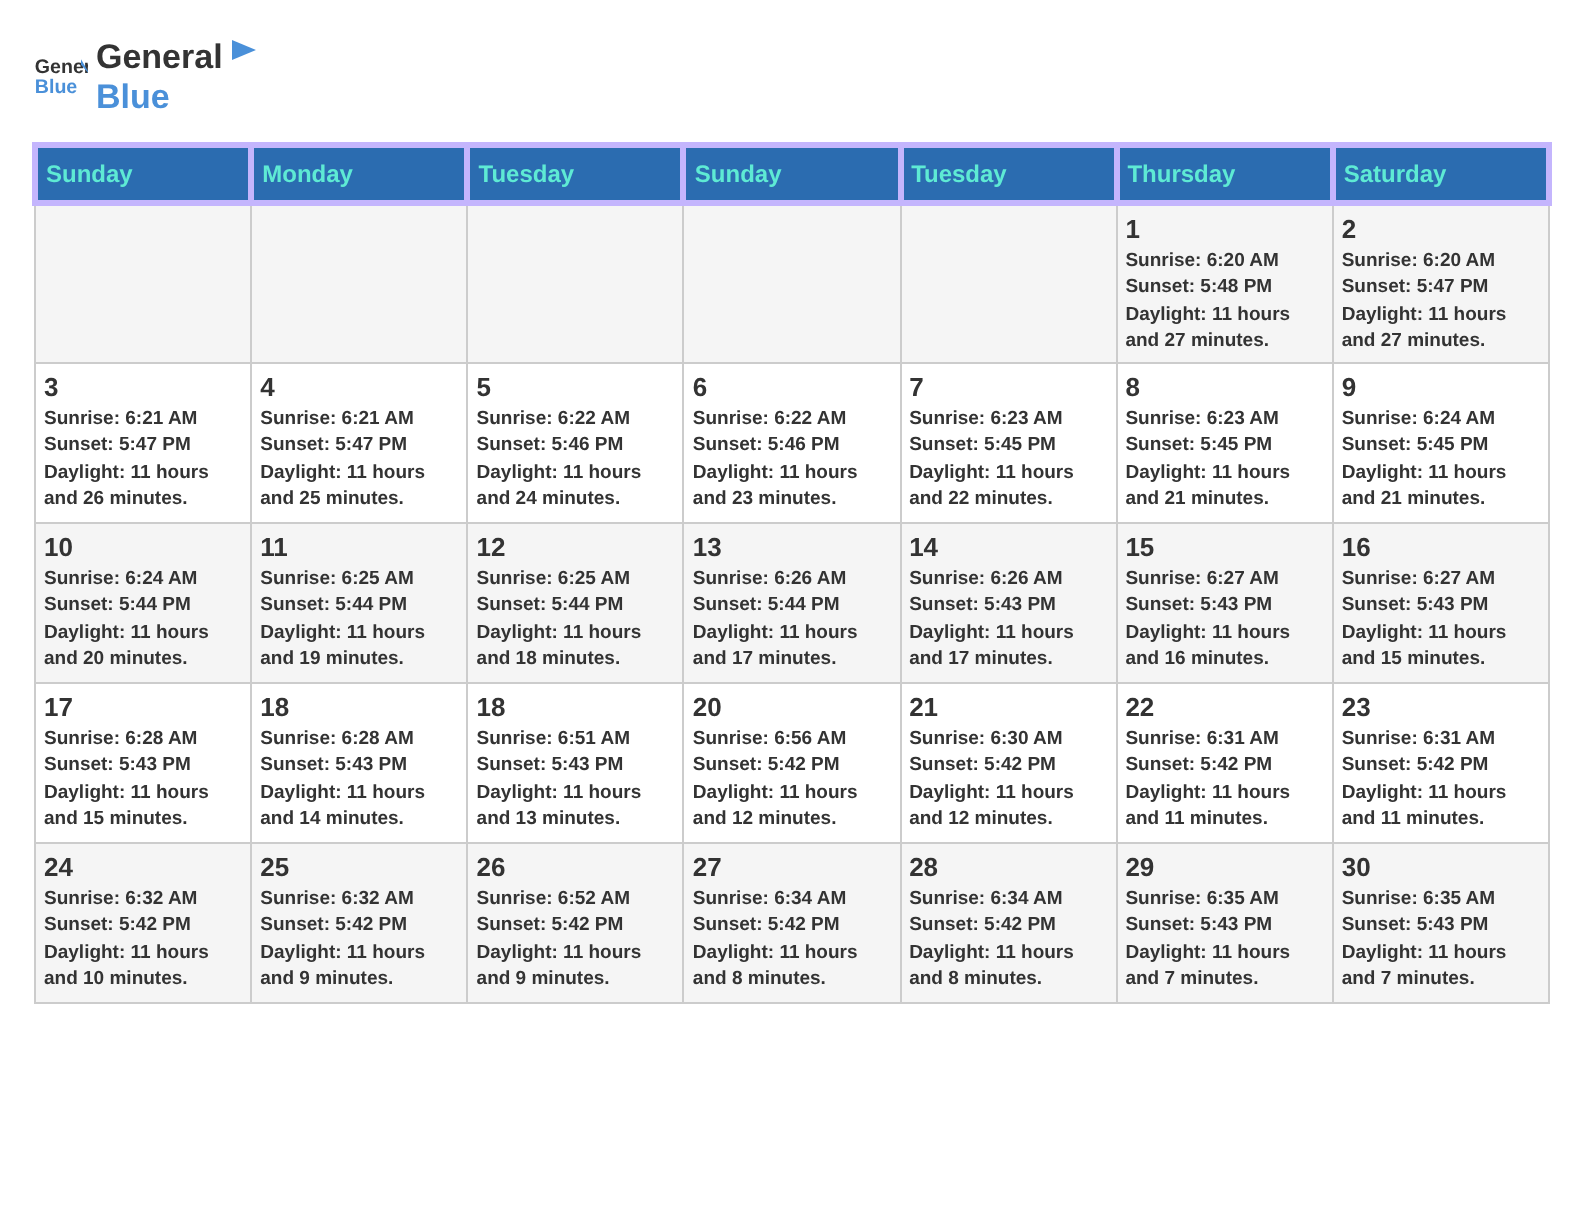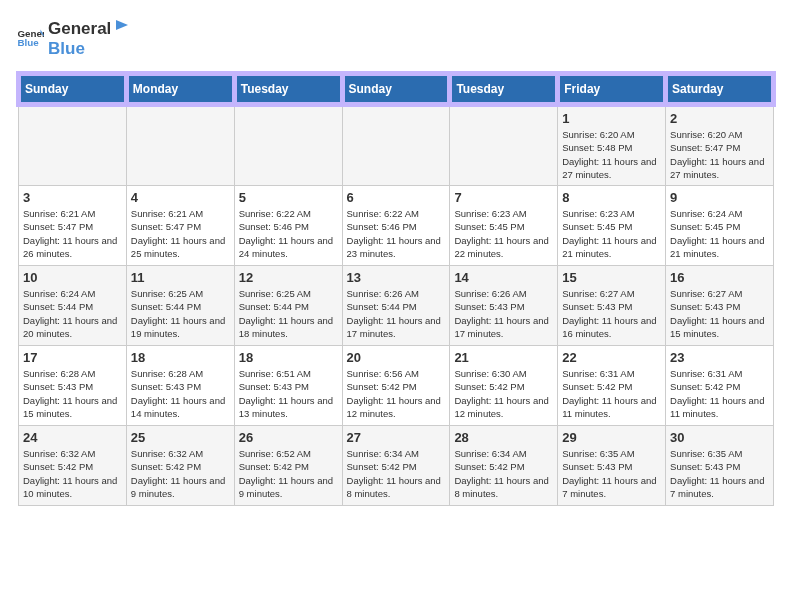--- a/index.html
+++ b/index.html
@@ -37,26 +37,26 @@
       font-size: 15px;
       color: #555;
     }
     table {
       width: 100%;
       border-collapse: collapse;
       table-layout: fixed;
     }
     thead tr th {
       background-color: #2b6cb0;
-      color: #ffffff;
+      color: #5eead4;
       font-size: 12px;
       font-weight: bold;
       padding: 6px 4px;
       text-align: left;
-      border: 5px solid #c4b5fd;
+      border: 3px solid #c4b5fd;
       margin-top: 28px;
     }
     tbody tr td {
       border: 1px solid #ccc;
       vertical-align: top;
       padding: 4px 4px;
       font-size: 10px;
       color: #333;
       height: 80px;
     }
@@ -68,20 +68,21 @@
     }
     .day-number {
       font-size: 13px;
       font-weight: bold;
       margin-bottom: 2px;
     }
     .day-info {
       font-size: 9.5px;
       line-height: 1.4;
       color: #333;
+      font-weight: bold;
     }
   </style>
 </head>
 <body>
 
 <div class="header">
   <div class="logo">
     <svg class="logo-icon" viewBox="0 0 40 40">
       <text x="2" y="18" font-size="14" font-weight="bold" fill="#333" font-family="Arial">General</text>
       <text x="2" y="32" font-size="14" font-weight="bold" fill="#4a90d9" font-family="Arial">Blue</text>
@@ -106,21 +107,21 @@
 </div>
 
 <table>
   <thead>
     <tr>
     <th>Sunday</th>
         <th>Monday</th>
         <th>Tuesday</th>
         <th>Sunday</th>
         <th>Tuesday</th>
-        <th>Friday</th>
+        <th>Thursday</th>
         <th>Saturday</th>
       </tr>
   </thead>
   <tbody id="calendar-body">
   <tr>
         <td></td>
         <td></td>
         <td></td>
         <td></td>
         <td></td>

